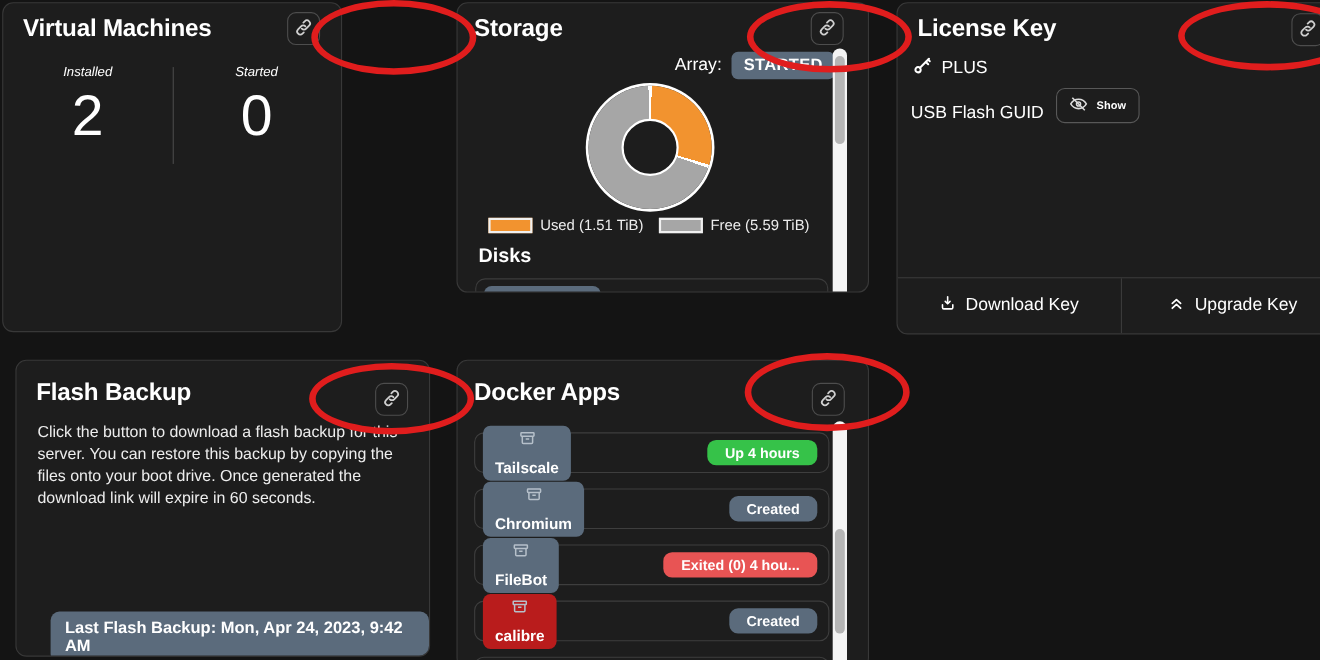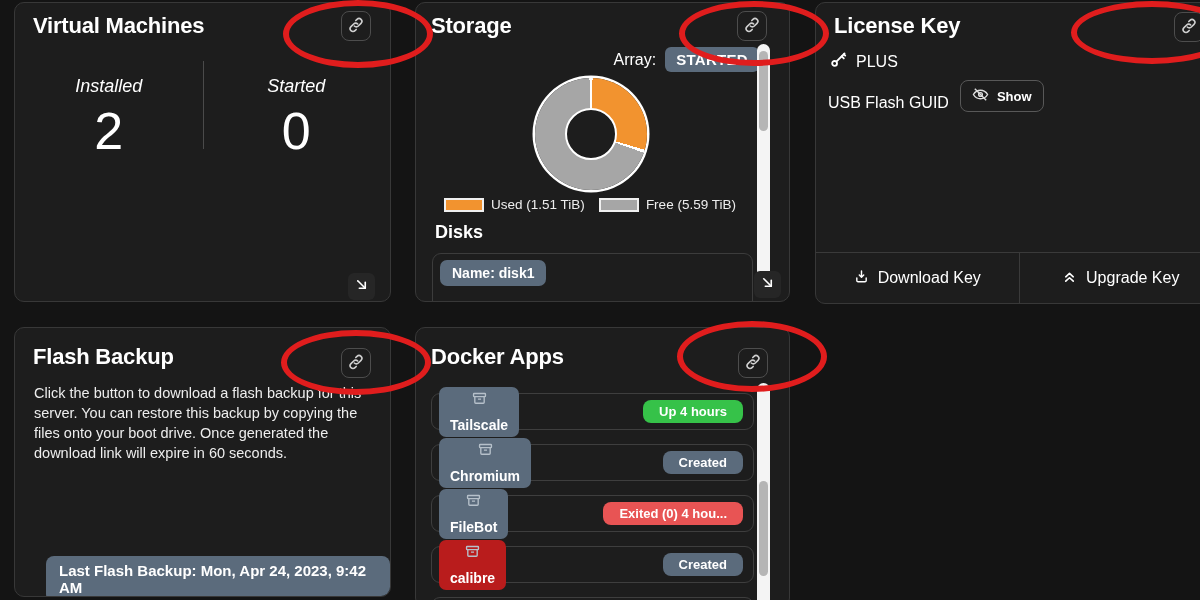--- a/index.html
+++ b/index.html
@@ -11,22 +11,22 @@
     color: #fff;
     font-family: "Liberation Sans", sans-serif;
   }
   .card {
     position: absolute;
     background: #1d1d1d;
     border: 1px solid #383838;
     border-radius: 10px;
     overflow: hidden;
   }
-  #card-vm      { left:14px;  top:2px;   width:377px; height:300px; }
-  #card-storage { left:415px; top:2px;   width:375px; height:300px; }
+  #card-vm      { left:2px;  top:2px;   width:309px; height:300px; }
+  #card-storage { left:415px; top:2px;   width:375px; height:264px; }
   #card-license { left:815px; top:2px;   width:408px; height:302px; }
   #card-flash   { left:14px;  top:327px; width:377px; height:270px; }
   #card-docker  { left:415px; top:327px; width:375px; height:281px; }
 
   .card-title { position:absolute; left:18px; top:10px; font-size:22px; font-weight:700; letter-spacing:-0.2px; }
   #card-flash .card-title, #card-docker .card-title { top:16px; }
   #card-storage .card-title, #card-docker .card-title { left:15px; }
 
   .link-btn {
     position:absolute; width:30px; height:30px;
@@ -36,21 +36,21 @@
   }
   #card-vm .link-btn      { right:19px; top:8px; }
   #card-storage .link-btn { right:22px; top:8px; }
   #card-license .link-btn { right:18px; top:9px; }
   #card-flash .link-btn   { right:19px; top:20px; }
   #card-docker .link-btn  { right:21px; top:20px; }
 
   
   .vm-stats { position:absolute; top:55px; left:0; right:0; display:flex; }
   .vm-col { flex:1; text-align:center; }
-  .vm-label { font-size:18px; font-style:italic;margin-top:18px; }
+  .vm-label { font-size:12px; font-style:italic; }
   .vm-value { font-size:52px; font-weight:400; margin-top:8px; line-height:1; }
   .vm-divider { position:absolute; left:50%; top:58px; height:88px; width:1px; background:#4a4a4a; }
 
   
   .resize-btn {
     position:absolute; width:27px; height:27px; border-radius:6px;
     background:#262626; display:flex; align-items:center; justify-content:center;
     z-index:3; cursor:nwse-resize;
   }
   #card-vm .resize-btn      { left:333px; top:270px; }
@@ -76,21 +76,21 @@
   #sb-storage { left:341px; top:41px; height:252px; }
   #sb-docker  { left:341px; top:55px; height:240px; }
   .sb-thumb { position:absolute; left:2px; width:9px; background:#b5b5b5; border-radius:5px; cursor:grab; }
   #sb-storage .sb-thumb { top:7px; height:80px; }
   #sb-docker .sb-thumb  { top:98px; height:95px; }
 
   
   .key-row  { position:absolute; left:14px; top:48px; display:flex; align-items:center; gap:9px; font-size:16px; }
   .guid-row { position:absolute; left:12px; top:77px; display:flex; align-items:flex-end; gap:11px; font-size:16px; }
   .show-btn { display:flex; align-items:center; gap:8px; border:1px solid #585858; border-radius:8px;
-              padding:5px 11px; font-size:13px; font-weight:700; background:transparent; color:#fff; cursor:pointer; }
+              padding:5px 11px; font-size:10px; font-weight:700; background:transparent; color:#fff; cursor:pointer; }
   .license-footer { position:absolute; left:0; right:0; bottom:0; height:51px; border-top:1px solid #3a3a3a; display:flex; }
   .footer-btn { flex:1; display:flex; align-items:center; justify-content:center; gap:9px;
                 font-size:16px; font-weight:500; background:transparent; border:none; color:#fff; cursor:pointer; }
   .footer-btn:first-child { border-right:1px solid #3a3a3a; }
 
   
   .flash-desc { position:absolute; left:19px; top:55px; width:338px; font-size:14.5px; line-height:20px; color:#ededed; }
   .flash-badge { position:absolute; left:31px; top:228px; border-radius:8px; padding:6px 13px; font-weight:700; font-size:15px; }
 
   

